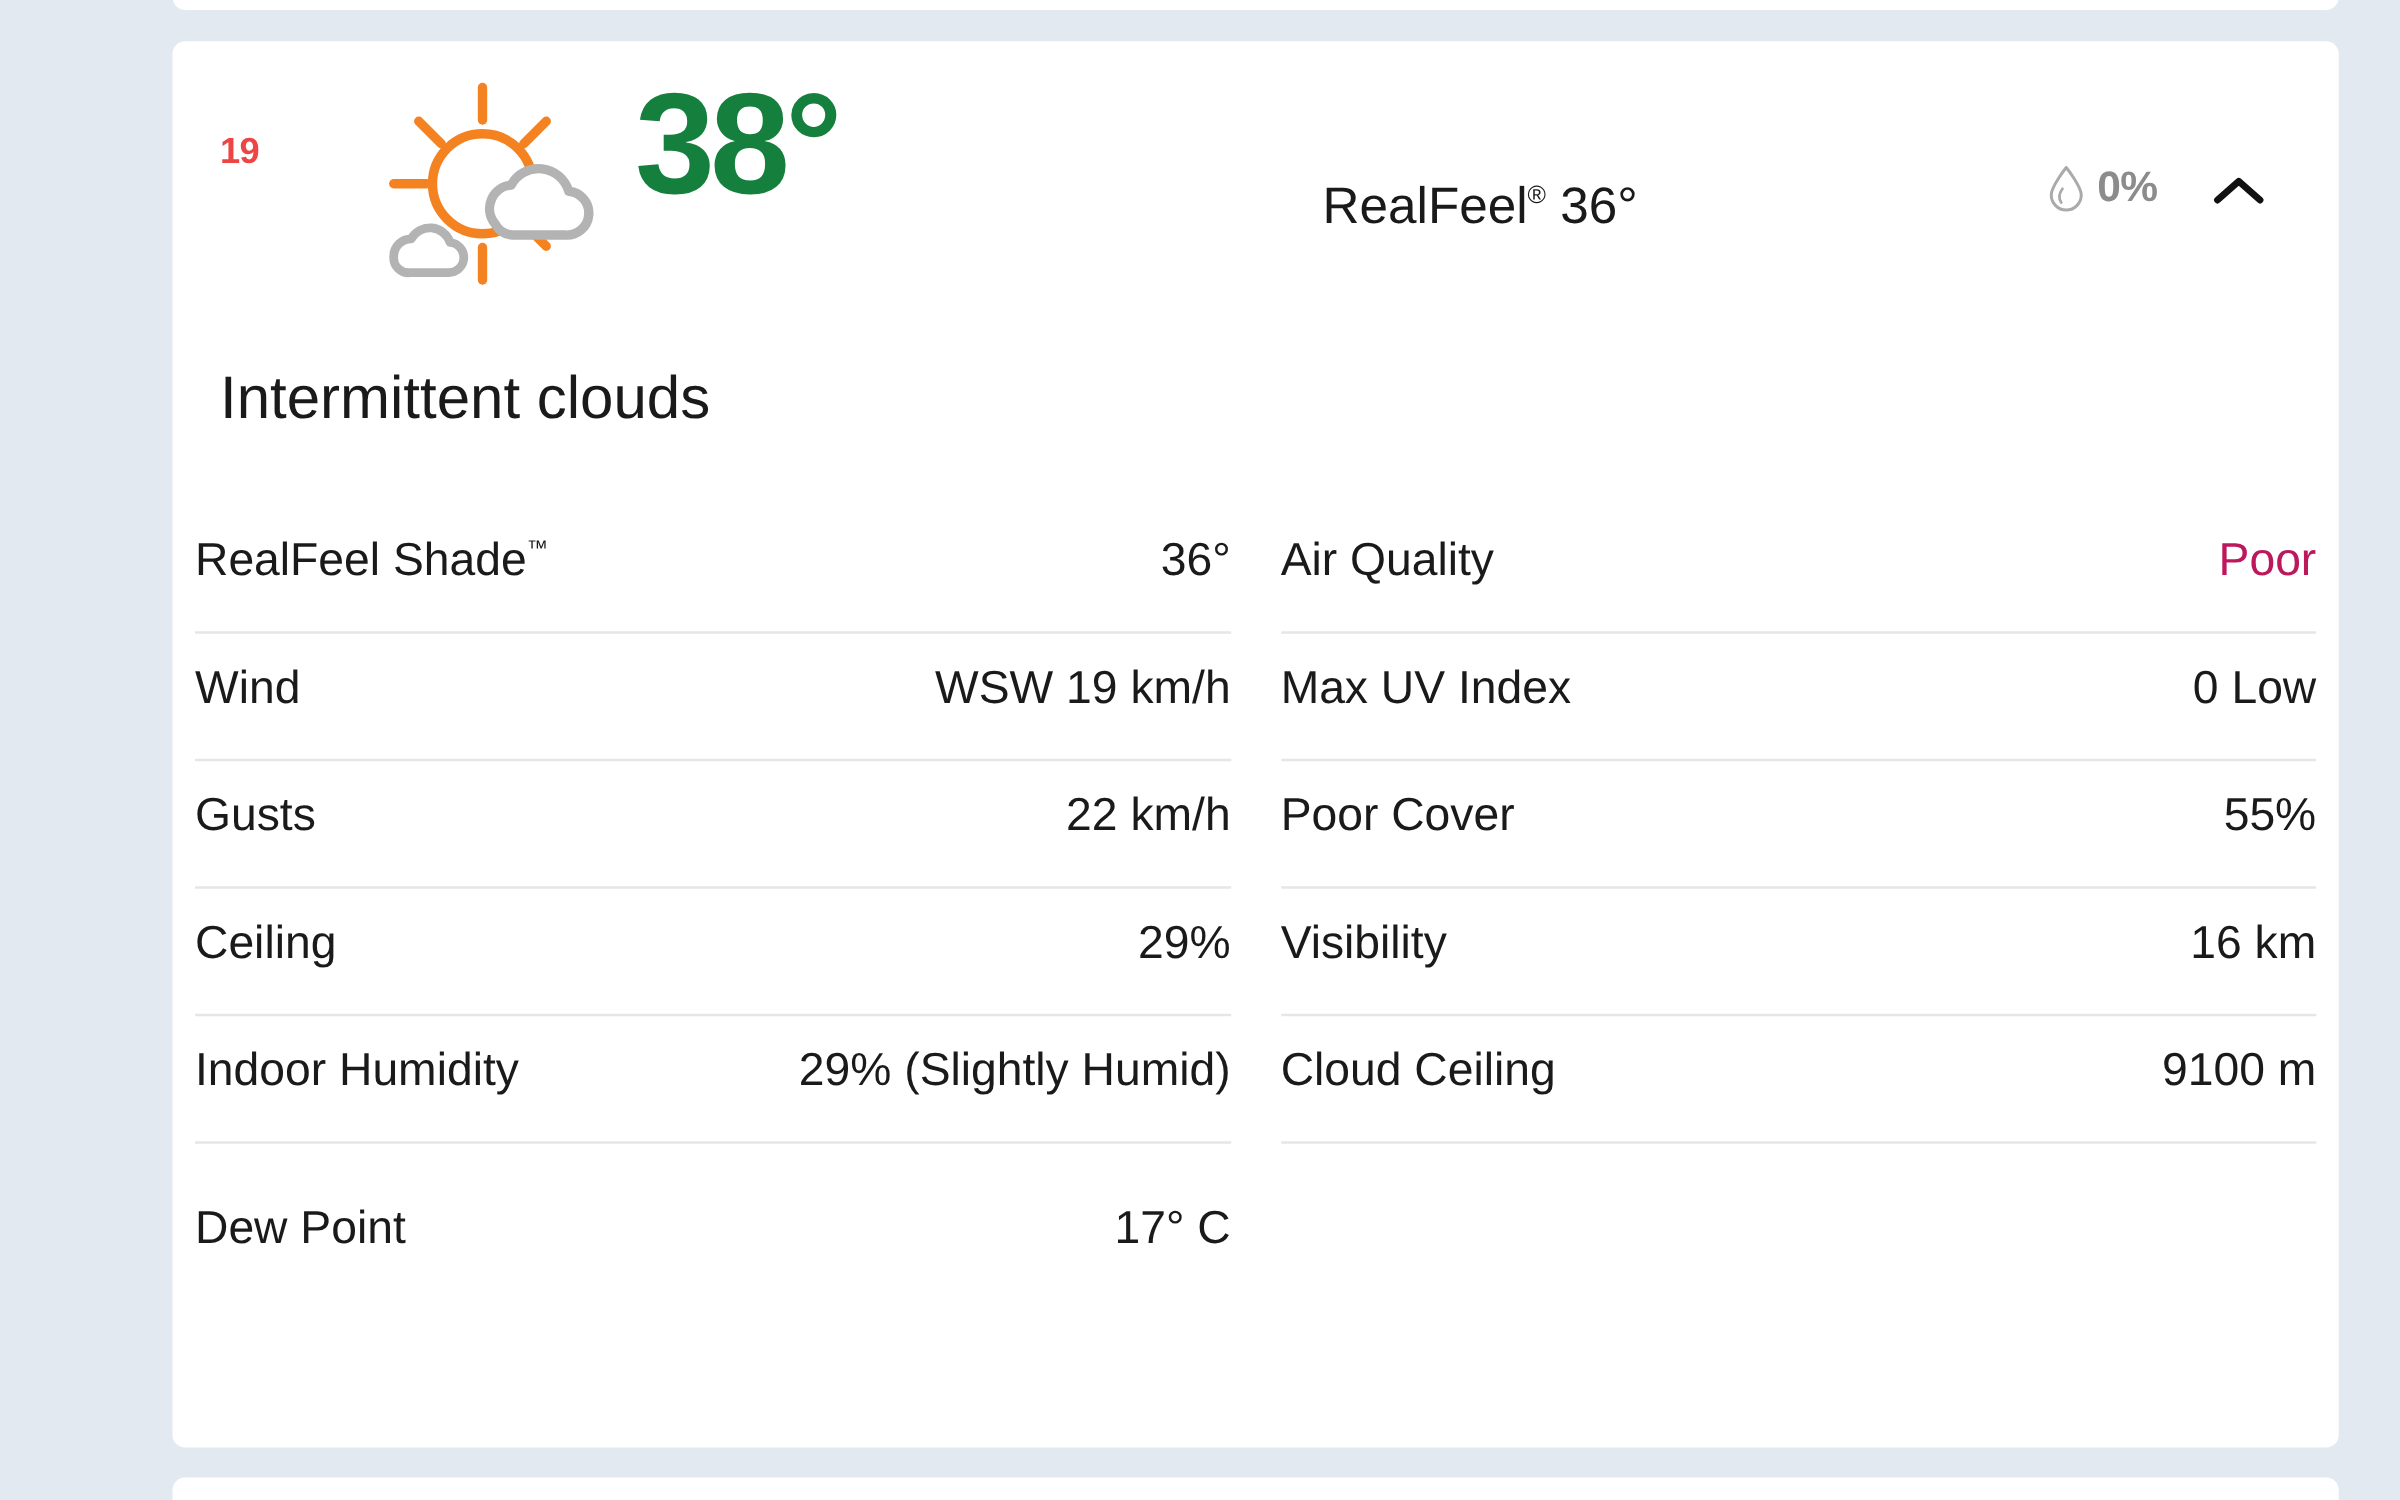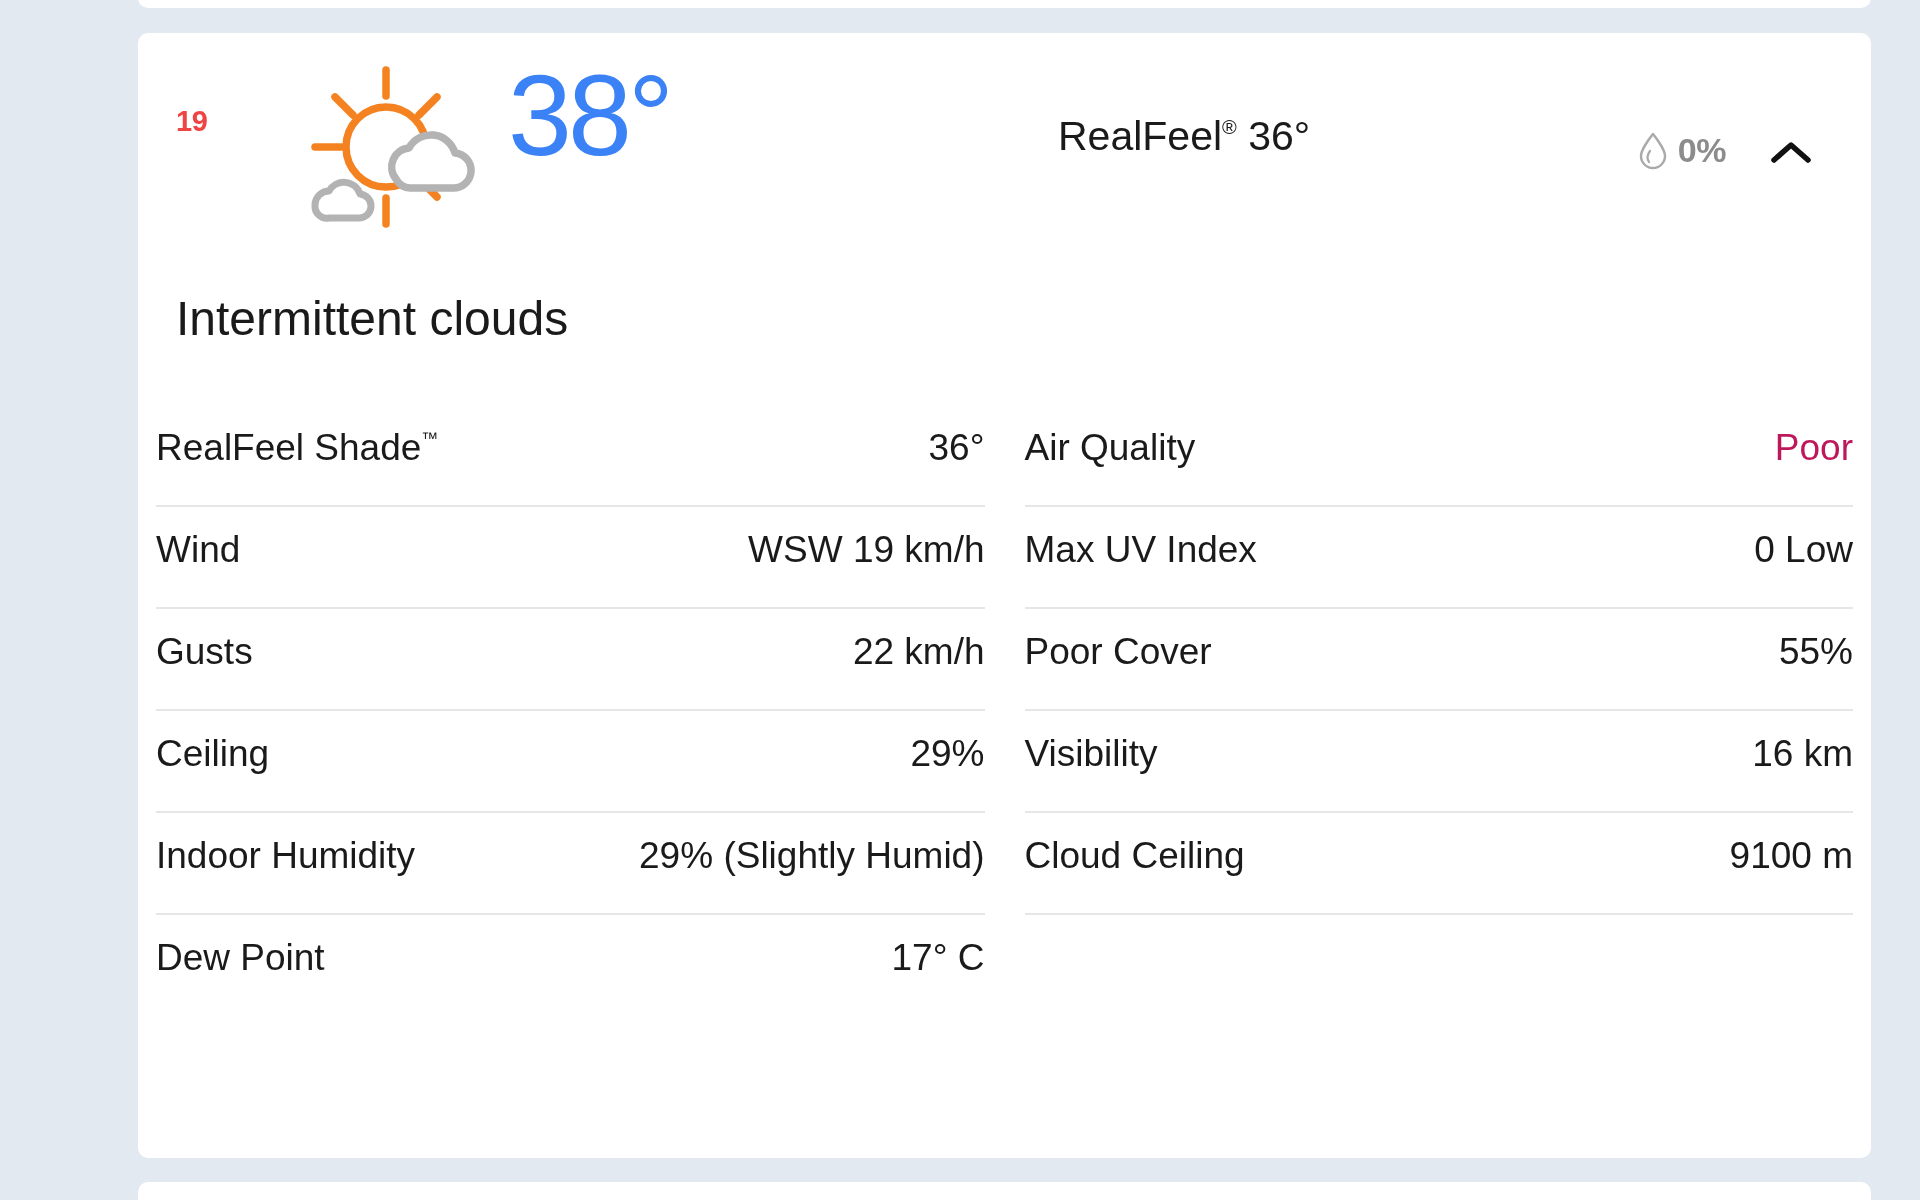--- a/index.html
+++ b/index.html
@@ -74,30 +74,30 @@
     top: 31px;
     width: 185px;
     height: 165px;
   }
 
   .temp-main {
     position: absolute;
     left: 370px;
     top: 25px;
     font-size: 115px;
-    font-weight: 400;
-    color: #3b82f6;
+    font-weight: 700;
+    color: #15803d;
     letter-spacing: -4px;
     line-height: 1;
   }
 
   .realfeel {
     position: absolute;
     left: 920px;
-    top: 80px;
+    top: 108px;
     font-size: 41px;
     font-weight: 400;
     color: #1a1a1a;
     white-space: nowrap;
   }
   .realfeel .reg {
     font-size: 20px;
     vertical-align: 16px;
     font-weight: 400;
   }
@@ -159,20 +159,21 @@
   .detail-row {
     display: flex;
     align-items: baseline;
     justify-content: space-between;
     height: 102px;
     border-bottom: 2px solid #e6e6e6;
     padding-top: 22px;
   }
   .detail-row:last-child {
     border-bottom: none;
+    margin-top: 24px;
   }
   .detail-row.spacer {
     border-bottom: none;
     visibility: hidden;
   }
 
   .detail-label {
     font-size: 37px;
     font-weight: 400;
     color: #1a1a1a;

